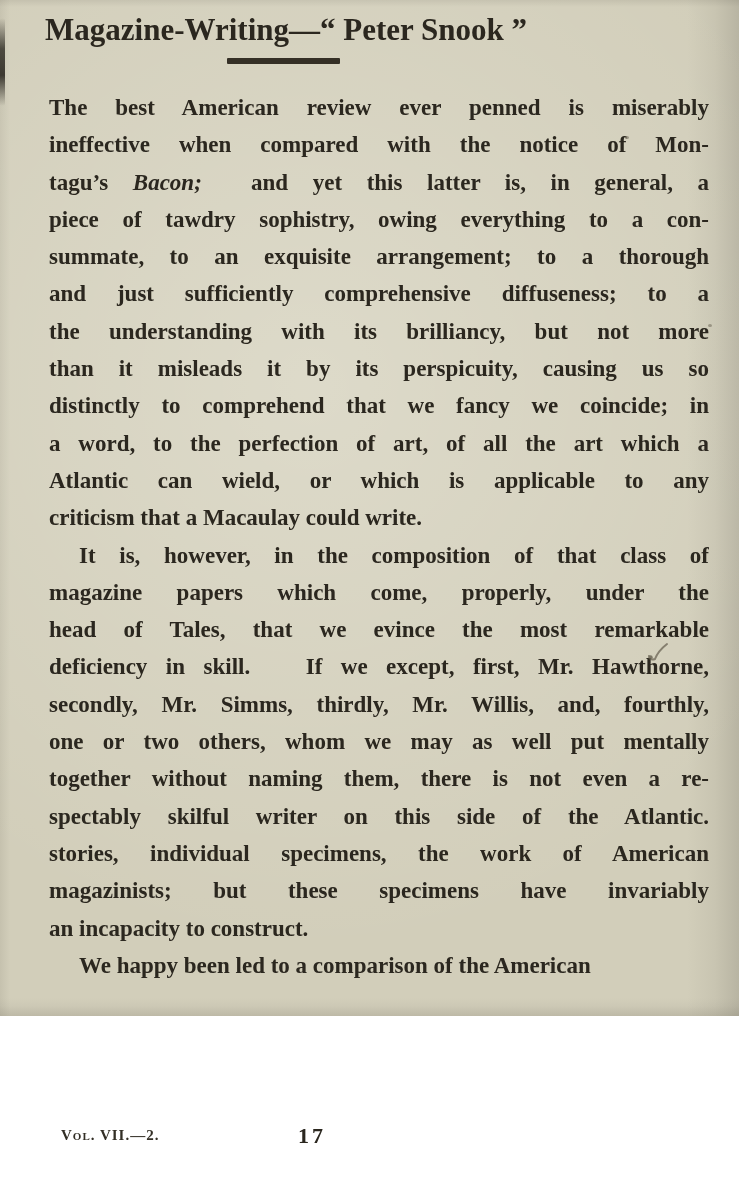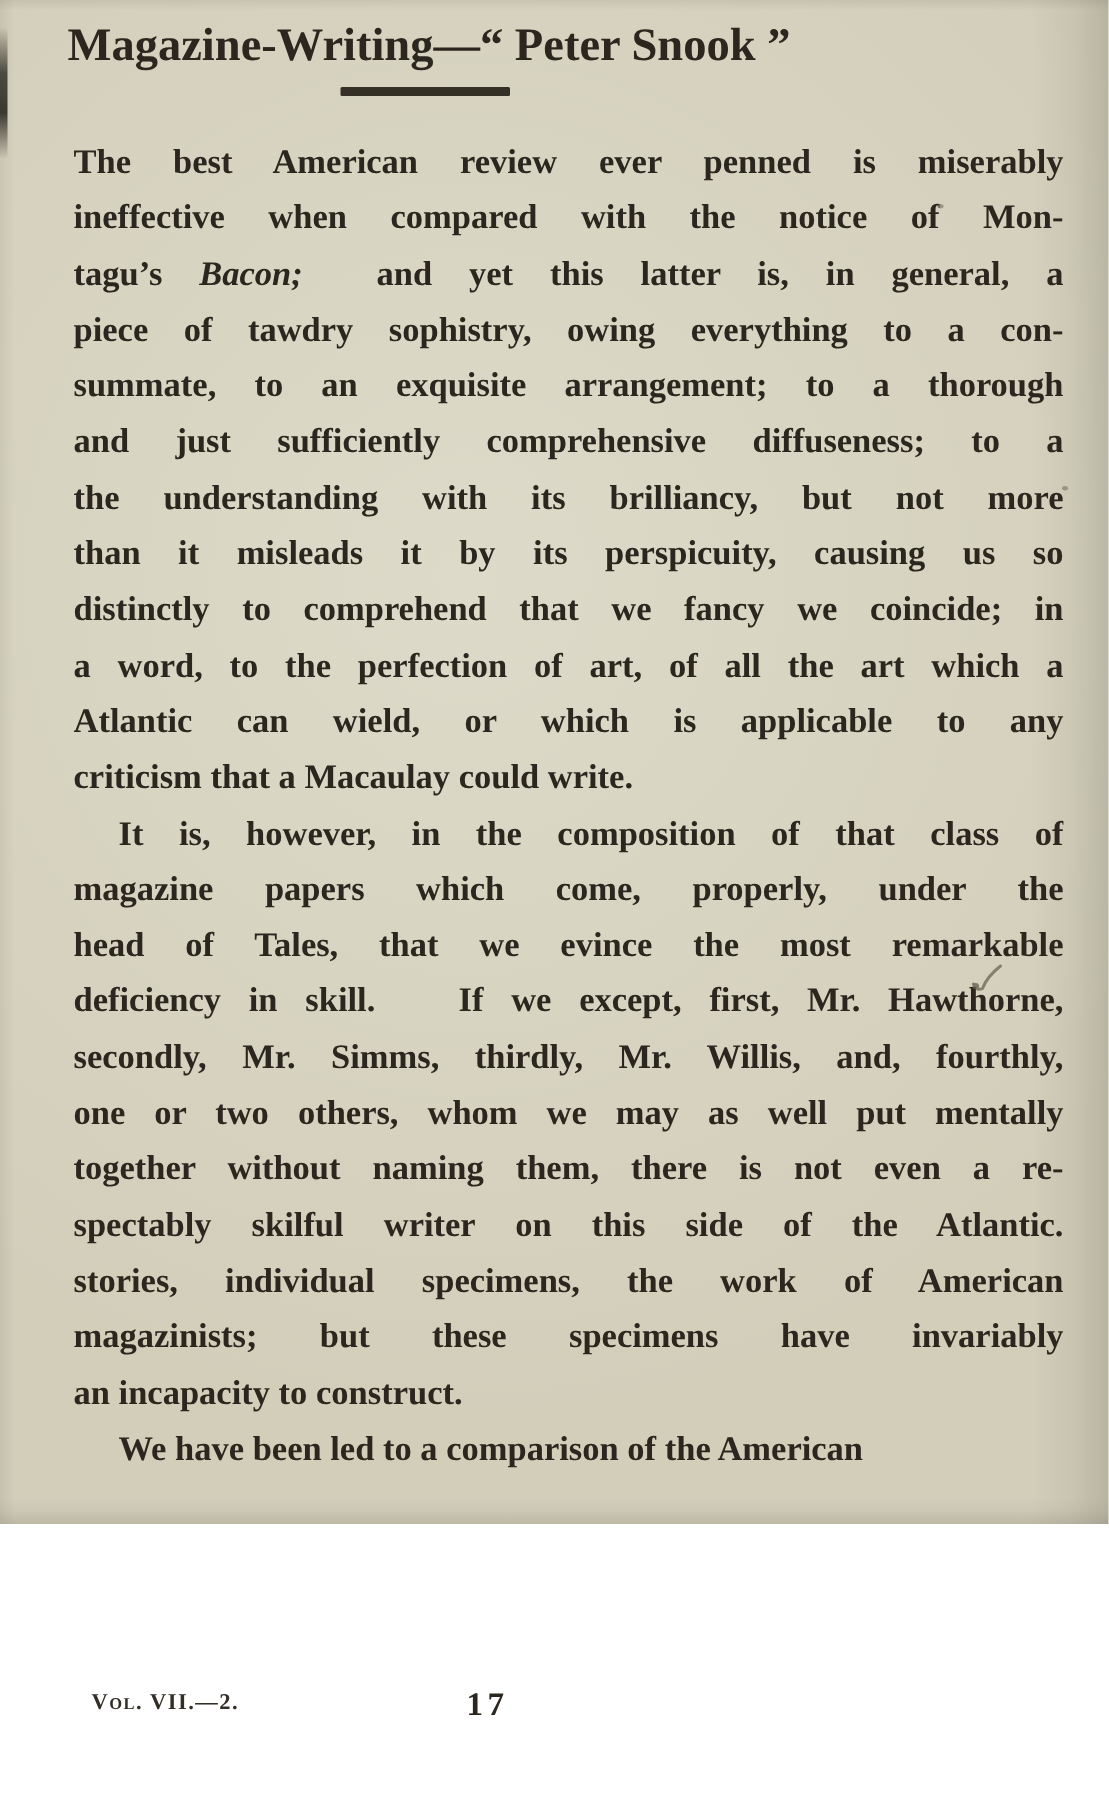--- a/index.html
+++ b/index.html
@@ -43,21 +43,21 @@
   }
   .line.flush { text-align: center; text-align-last: left; }
   .line.indent { padding-left: 30px; }
   .line em { font-style: italic; }
   .footer-vol {
     position: absolute; left: 61px; top: 1127px;
     font-size: 15px; font-weight: bold; font-variant: small-caps;
     letter-spacing: 1px; color: #332f26;
   }
   .footer-page {
-    position: absolute; left: 311px; top: 1123px;
+    position: absolute; left: 298px; top: 1123px;
     font-size: 22px; font-weight: bold; letter-spacing: 3px;
     color: #2b271f;
   }
   .left-edge-mark {
     position: absolute; left: 0; top: 18px; width: 5px; height: 88px;
     background: linear-gradient(to bottom,
       rgba(35,32,25,0) 0%, rgba(35,32,25,0.75) 35%,
       rgba(35,32,25,0.85) 65%, rgba(35,32,25,0) 100%);
     border-radius: 3px;
   }
@@ -99,21 +99,21 @@
         <div class="line">deficiency in skill.&nbsp;&nbsp; If we except, first, Mr. Hawthorne,</div>
         <div class="line">secondly, Mr. Simms, thirdly, Mr. Willis, and, fourthly,</div>
         <div class="line">one or two others, whom we may as well put mentally</div>
         <div class="line">together without naming them, there is not even a re-</div>
         <div class="line">spectably skilful writer on this side of the Atlantic.</div>
         <div class="line">stories, individual specimens, the work of American</div>
         <div class="line">magazinists; but these specimens have invariably</div>
         <div class="line flush">an incapacity to construct.</div>
       </div>
       <div>
-        <div class="line indent flush">We have been led to a comparison of the American</div>
+        <div class="line indent flush">We happy been led to a comparison of the American</div>
       </div>
     </div>
 
   <span class="footer-vol">Vol. VII.—2.</span>
   <span class="footer-page">17</span>
 
   <div class="left-edge-mark"></div>
 
   <svg class="pen-tick" width="22" height="24" viewBox="0 0 22 24">
     <path d="M2 14 Q4 19 8 17 Q11 9 20 2" fill="none" stroke="#6b6455" stroke-width="2" stroke-linecap="round"></path>

